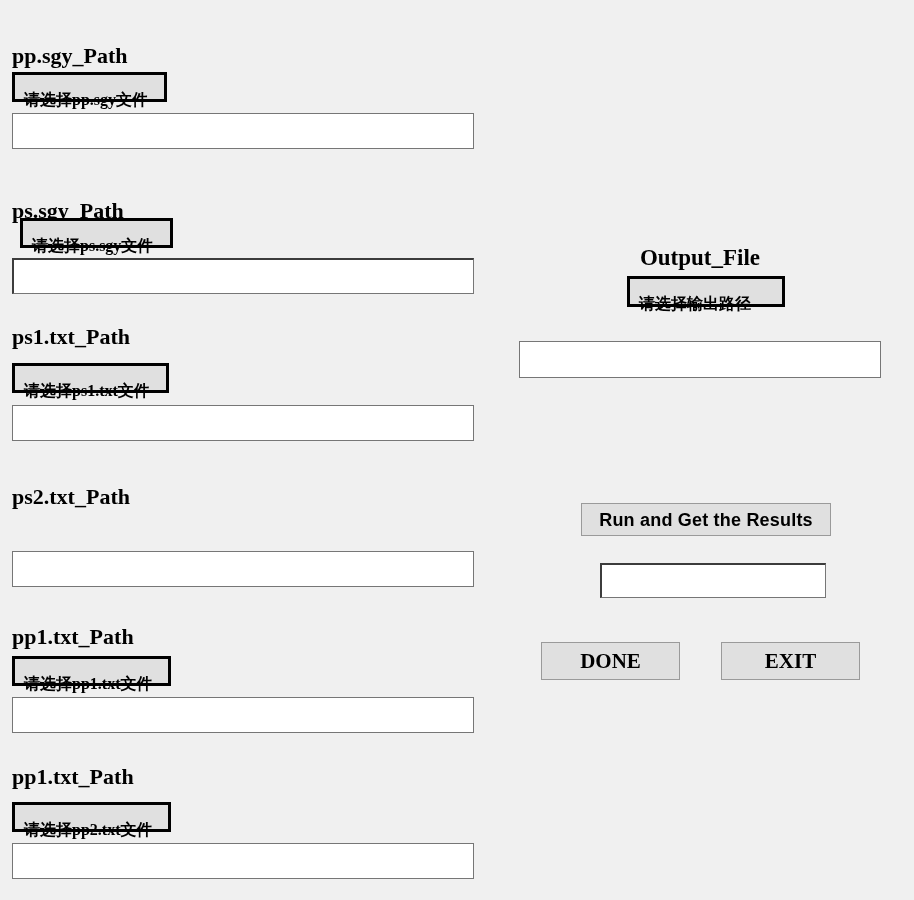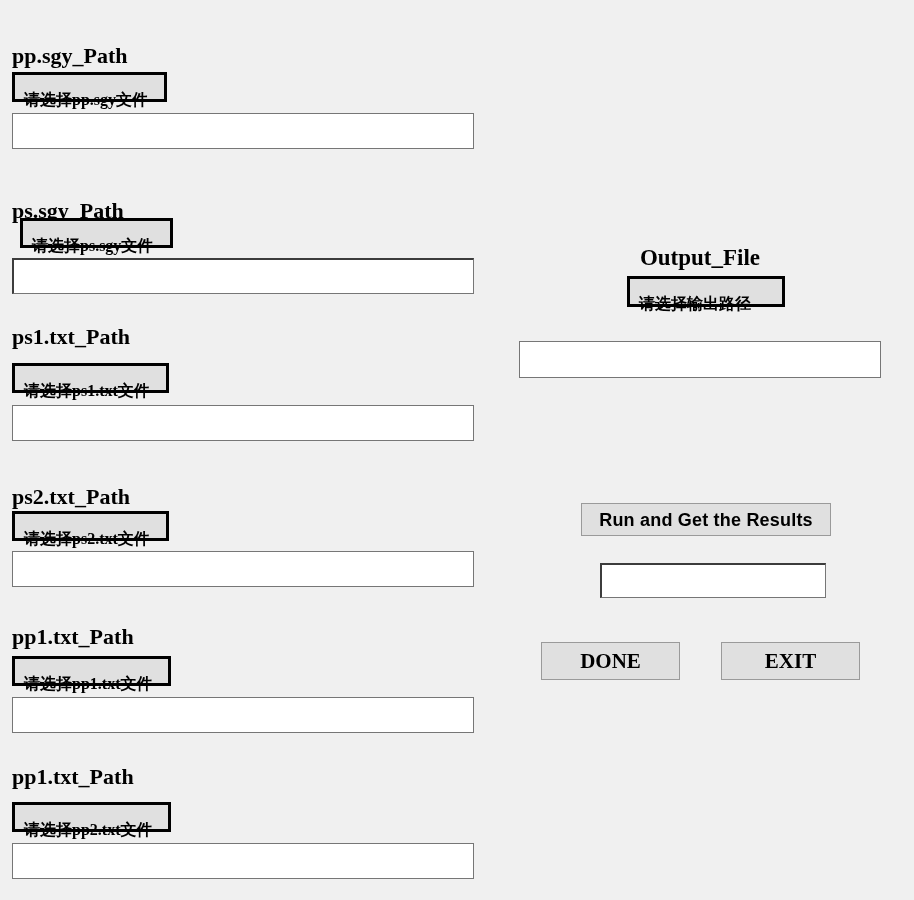--- a/index.html
+++ b/index.html
@@ -132,21 +132,20 @@
 
   <div class="section-title" style="left:12px; top:199px;">ps.sgy_Path</div>
   <button class="browse-btn" style="left:12px; top:218px; width:153px; height:30px;margin-left:8px;">请选择ps.sgy文件</button>
   <input class="text-entry focused" type="text" style="left: 12px; top: 258px; width: 462px; height: 36px;" placeholder="">
 
   <div class="section-title" style="left:12px; top:325px;">ps1.txt_Path</div>
   <button class="browse-btn" style="left:12px; top:363px; width:157px; height:30px;">请选择ps1.txt文件</button>
   <input class="text-entry" type="text" style="left: 12px; top: 405px; width: 462px; height: 36px;" placeholder="">
 
   <div class="section-title" style="left:12px; top:485px;">ps2.txt_Path</div>
-  <button class="browse-btn" style="left:12px; top:511px; width:157px; height:30px;">请选择ps2.txt文件</button>
   <input class="text-entry" type="text" style="left: 12px; top: 551px; width: 462px; height: 36px;" placeholder="">
 
   <div class="section-title" style="left:12px; top:625px;">pp1.txt_Path</div>
   <button class="browse-btn" style="left:12px; top:656px; width:159px; height:30px;">请选择pp1.txt文件</button>
   <input class="text-entry" type="text" style="left: 12px; top: 697px; width: 462px; height: 36px;" placeholder="">
 
   <div class="section-title" style="left:12px; top:765px;">pp1.txt_Path</div>
   <button class="browse-btn" style="left:12px; top:802px; width:159px; height:30px;">请选择pp2.txt文件</button>
   <input class="text-entry" type="text" style="left: 12px; top: 843px; width: 462px; height: 36px;" placeholder="">
 

